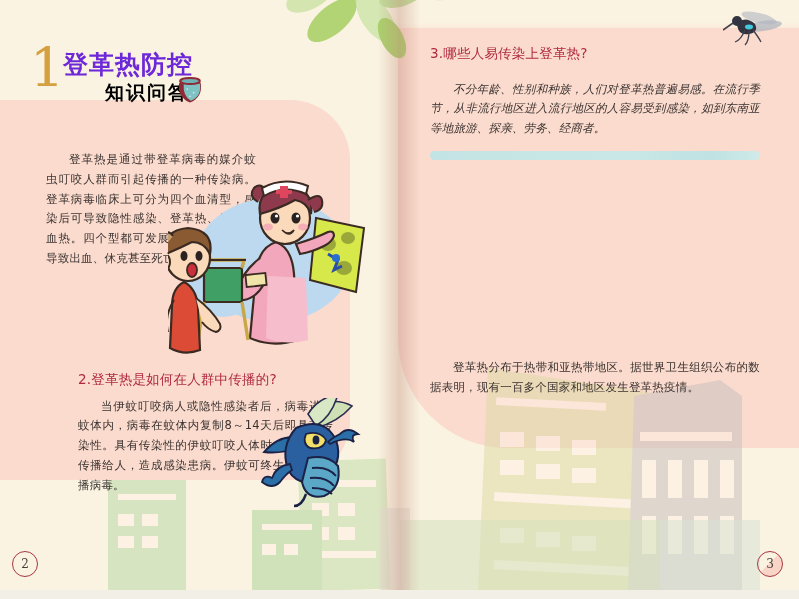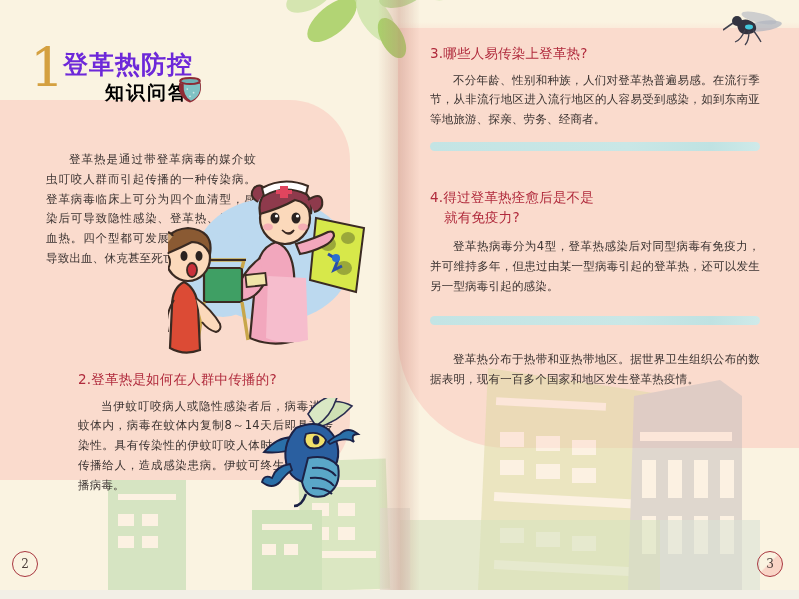--- a/index.html
+++ b/index.html
@@ -273,32 +273,26 @@
       <path d="M14 14 q10 -6 18 2 q4 8 -6 10 q-12 2 -12 -12z" fill="#1d2030"></path>
       <circle cx="14" cy="13" r="5" fill="#1d2030"></circle>
       <path d="M10 15 L0 22" stroke="#2c3040" stroke-width="1.6"></path>
       <path d="M22 22 q-4 10 -10 12 M26 23 q0 10 -4 14 M30 22 q6 8 8 12" stroke="#2c3040" stroke-width="1.3" fill="none"></path>
       <ellipse cx="26" cy="19" rx="4" ry="2.4" fill="#2fc4dc"></ellipse>
     </g>
   </svg>
 
   <div class="s3">
     <div class="h-q">3.哪些人易传染上登革热?</div>
-    <div class="body-t indent" style="margin-top:7px;">不分年龄、性别和种族，人们对登革热普遍易感。在流行季节，从非流行地区进入流行地区的人容易受到感染，如到东南亚等地旅游、探亲、劳务、经商者。</div>
+    <div class="body-t indent" style="margin-top:16px;font-style:italic;">不分年龄、性别和种族，人们对登革热普遍易感。在流行季节，从非流行地区进入流行地区的人容易受到感染，如到东南亚等地旅游、探亲、劳务、经商者。</div>
     <div class="divider"></div>
   </div>
 
-  <div class="s4">
-    <div class="h-q">4.得过登革热痊愈后是不是</div>
-    <div class="h-q" style="padding-left:14px;">就有免疫力?</div>
-    <div class="body-t indent" style="margin-top:10px;">登革热病毒分为4型，登革热感染后对同型病毒有免疫力，并可维持多年，但患过由某一型病毒引起的登革热，还可以发生另一型病毒引起的感染。</div>
-    <div class="divider" style="margin-top:20px;"></div>
-  </div>
 
   <div class="s5">
-    <div class="body-t indent" style="">登革热分布于热带和亚热带地区。据世界卫生组织公布的数据表明，现有一百多个国家和地区发生登革热疫情。</div>
+    <div class="body-t indent" style="margin-top:8px;">登革热分布于热带和亚热带地区。据世界卫生组织公布的数据表明，现有一百多个国家和地区发生登革热疫情。</div>
   </div>
 
   <div class="pnum left">2</div>
   <div class="pnum right">3</div>
 
   <div class="bg-strip-bottom"></div>
 </div>
 
 </body></html>

